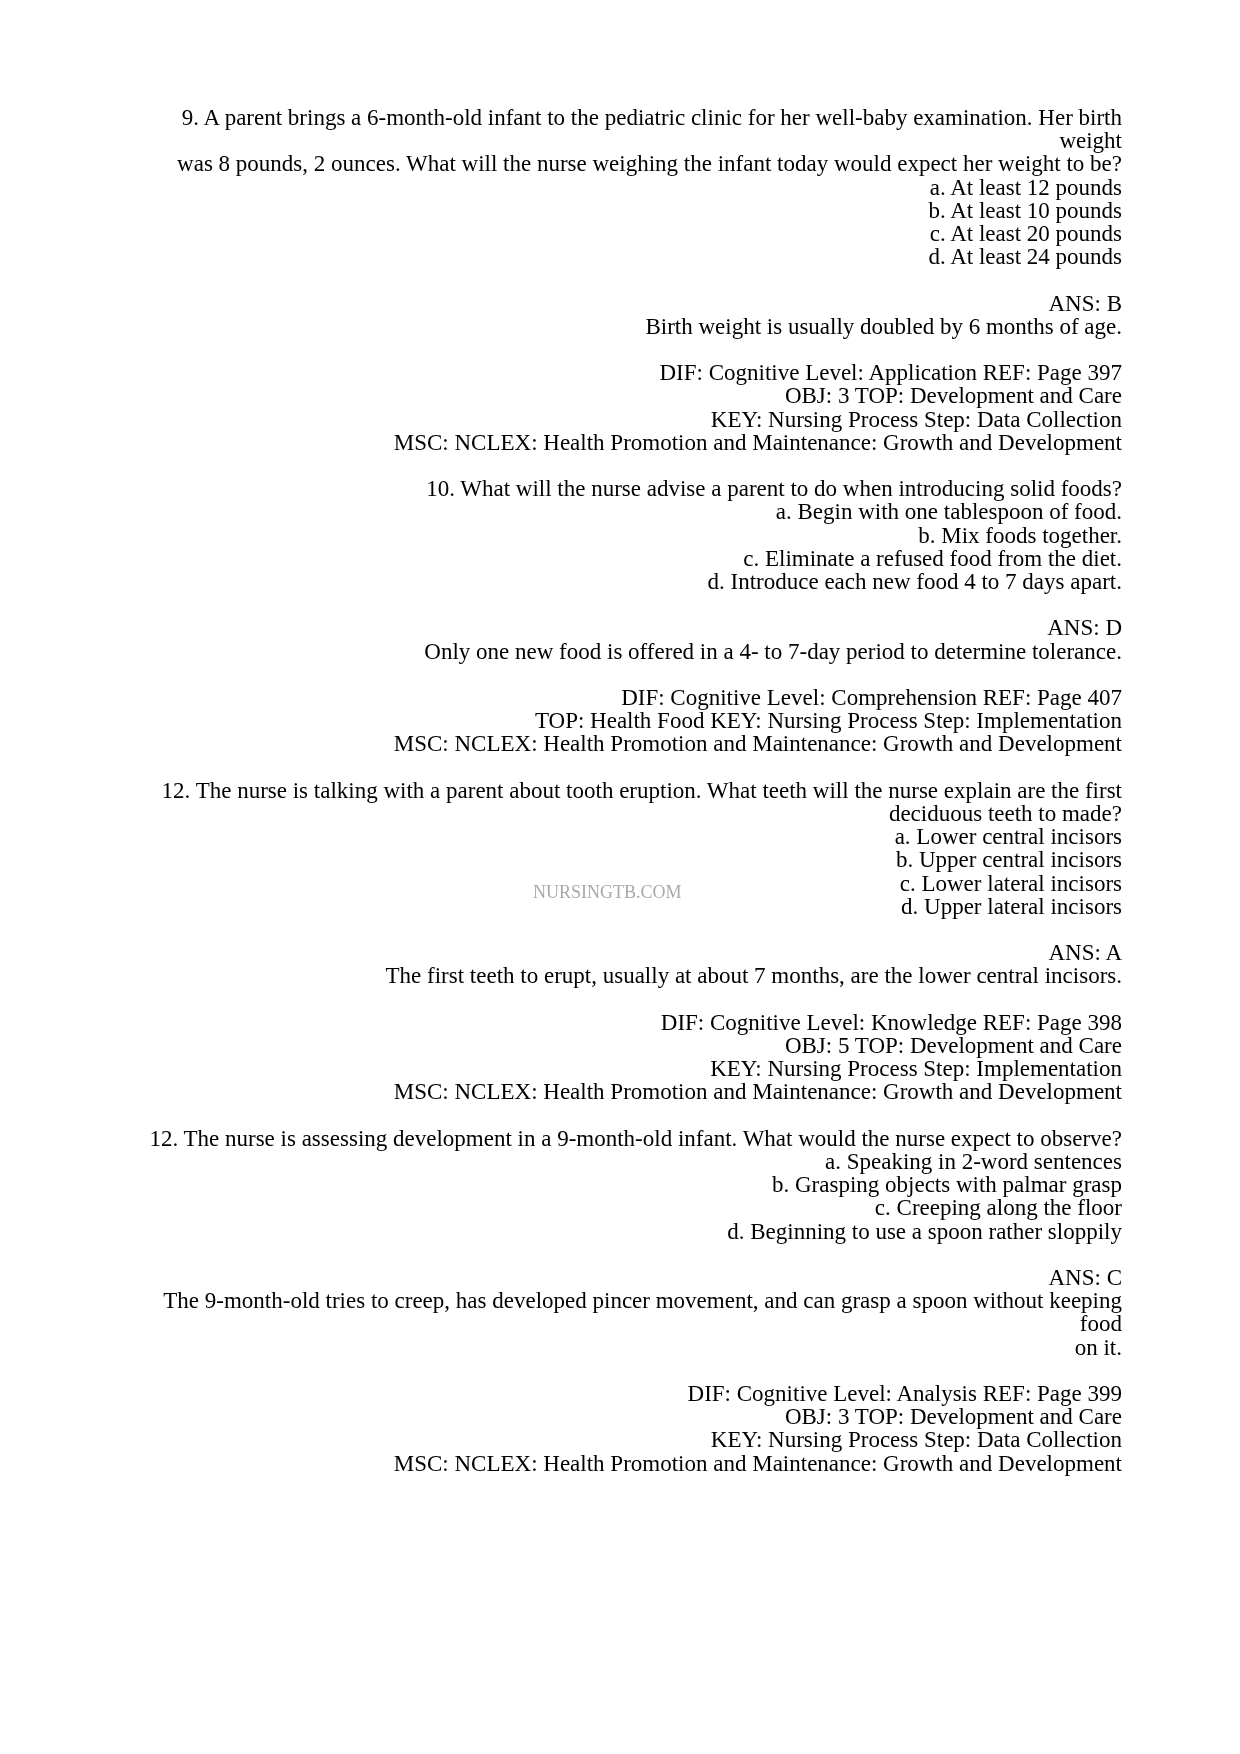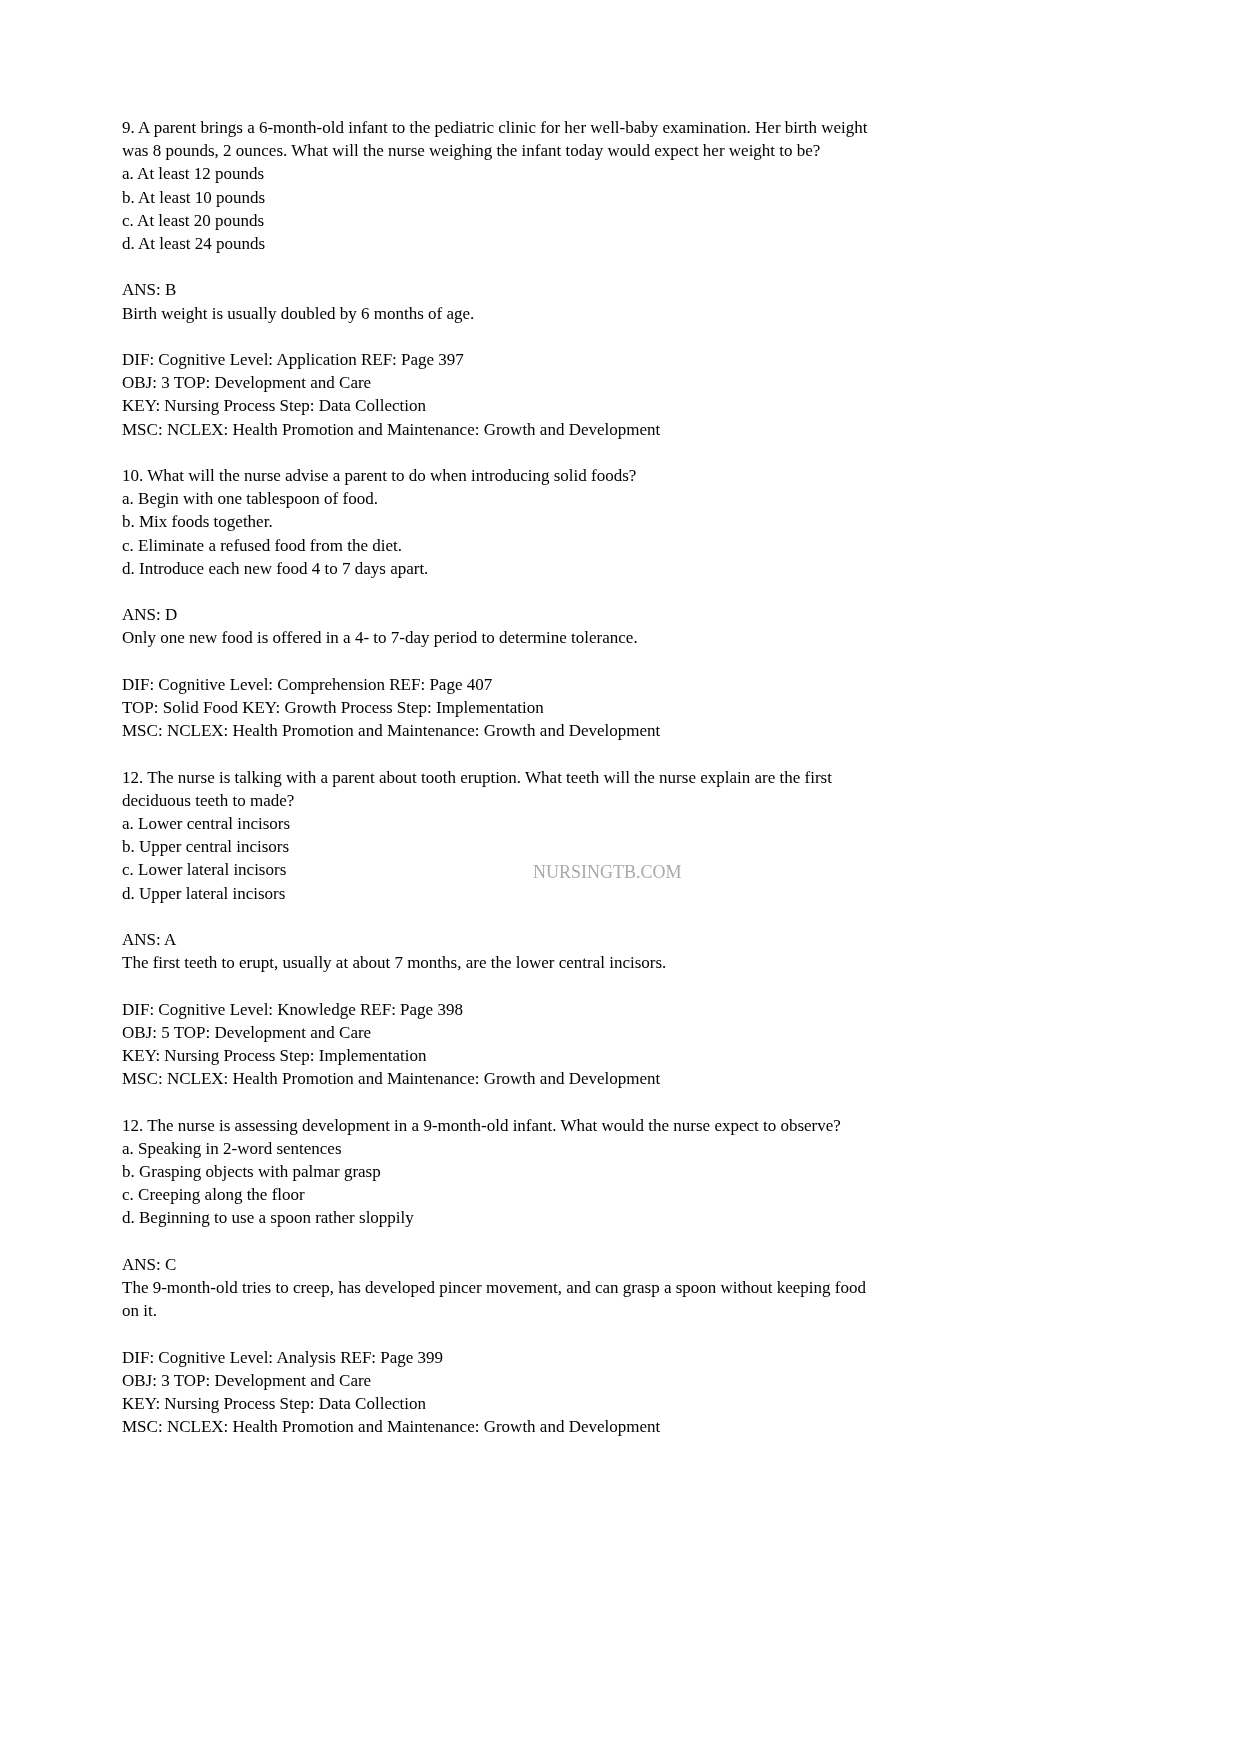--- a/index.html
+++ b/index.html
@@ -11,41 +11,42 @@
       width: 1240px;
       height: 1754px;
       position: relative;
       overflow: hidden;
       font-family: "Liberation Serif", "DejaVu Serif", serif;
       color: #000000;
     }
     .page {
       position: absolute;
       left: 122px;
-      top: 116px;
+      top: 106px;
       width: 1000px;
-      font-size: 17px;
+      font-size: 23px;
       line-height: 23.2px;
+      text-align: right;
     }
     .line {
       display: block;
       white-space: pre-wrap;
       margin: 0;
     }
     .gap {
       display: block;
       height: 23.2px;
     }
     .question-block {
       display: block;
     }
     .watermark {
       position: absolute;
       left: 533px;
-      top: 862px;
+      top: 882px;
       font-family: "Liberation Serif", "DejaVu Serif", serif;
       font-size: 18px;
       color: #a9a9a9;
       letter-spacing: 0px;
       white-space: nowrap;
     }
   </style>
 </head>
 <body>
 
@@ -73,21 +74,21 @@
     <span class="line">10. What will the nurse advise a parent to do when introducing solid foods?</span>
     <span class="line">a. Begin with one tablespoon of food.</span>
     <span class="line">b. Mix foods together.</span>
     <span class="line">c. Eliminate a refused food from the diet.</span>
     <span class="line">d. Introduce each new food 4 to 7 days apart.</span>
     <span class="gap"></span>
     <span class="line">ANS: D</span>
     <span class="line">Only one new food is offered in a 4- to 7-day period to determine tolerance.</span>
     <span class="gap"></span>
     <span class="line">DIF: Cognitive Level: Comprehension REF: Page 407</span>
-    <span class="line">TOP: Solid Food KEY: Growth Process Step: Implementation</span>
+    <span class="line">TOP: Health Food KEY: Nursing Process Step: Implementation</span>
     <span class="line">MSC: NCLEX: Health Promotion and Maintenance: Growth and Development</span>
     <span class="gap"></span>
   </div>
 
   <div class="question-block">
     <span class="line">12. The nurse is talking with a parent about tooth eruption. What teeth will the nurse explain are the first</span>
     <span class="line">deciduous teeth to made?</span>
     <span class="line">a. Lower central incisors</span>
     <span class="line">b. Upper central incisors</span>
     <span class="line">c. Lower lateral incisors</span>

